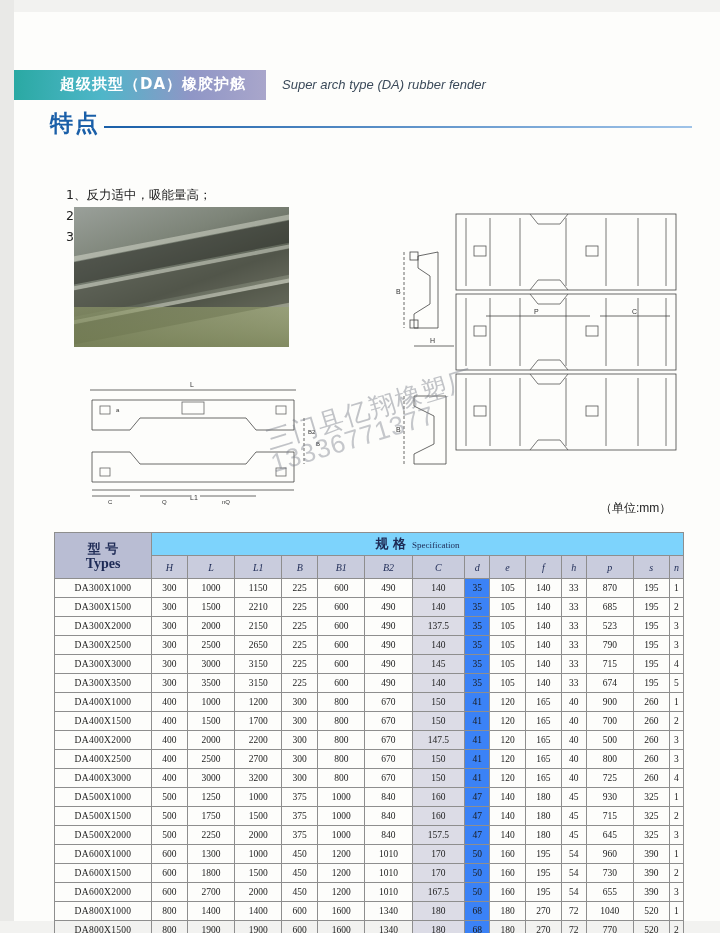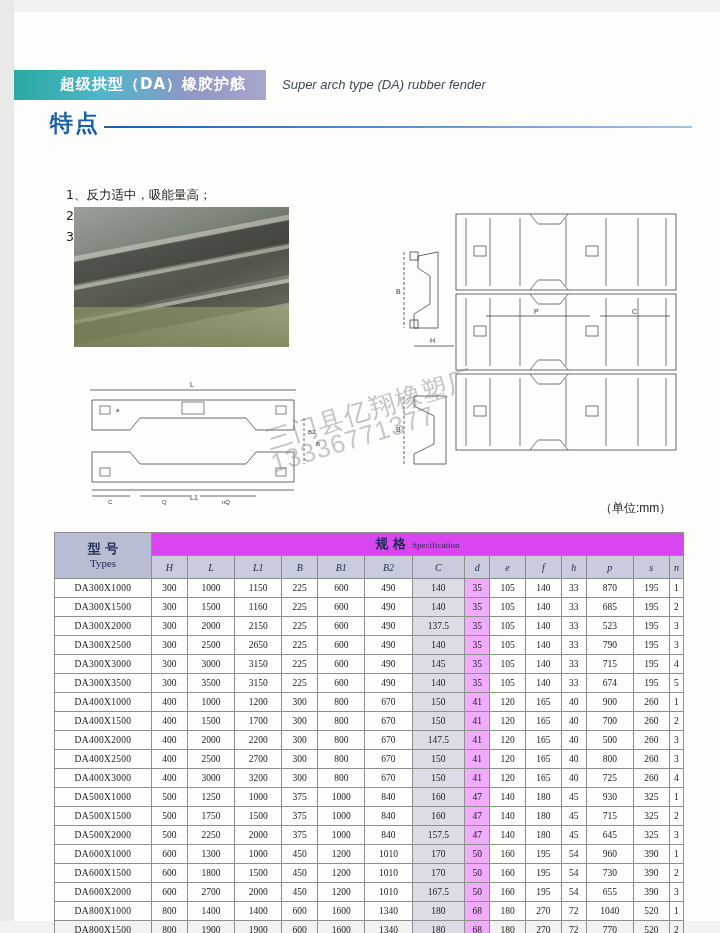--- a/index.html
+++ b/index.html
@@ -111,39 +111,39 @@
   }
   table.spec th,table.spec td{
     border:1px solid #8e8e8e;
     text-align:center;
     padding:0;
     height:18px;
     font-weight:normal;
     font-family:"Liberation Serif", serif;
   }
   table.spec thead th{
-    background:#d946ef;
+    background:#7dd3fc;
     color:#1d2a55;
     height:22px;
   }
   .th-type{
     width:96px;
     background:#b9bdd3 !important;
     font-size:13px;
     font-weight:bold !important;
     font-family:"DejaVu Sans","Liberation Sans",sans-serif !important;
     line-height:15px;
   }
-  .th-type small{display:block;font-size:11px;font-weight:normal;font-family:"Liberation Serif",serif;}
+  .th-type small{display:block;font-size:14px;font-weight:bold;font-family:"Liberation Serif",serif;}
   .th-spec{font-size:13px;font-weight:bold !important;font-family:"DejaVu Sans","Liberation Sans",sans-serif !important;}
   .th-spec small{font-size:9px;font-weight:normal;font-family:"Liberation Serif",serif;margin-left:6px;}
   .th-sub{background:#c9ccdd !important;font-style:italic;font-size:10px;}
   td.type{width:96px;letter-spacing:.3px;}
   td.hl-c{background:#dcdce6;}
-  td.hl-d{background:#f0abfc;}
+  td.hl-d{background:#3b82f6;}
 </style>
 </head>
 <body>
 
 <div class="page">
 
   <div class="edge-top"></div>
   <div class="edge-left"></div>
   <div class="edge-right"></div>
   <div class="edge-bottom"></div>
@@ -306,21 +306,21 @@
           <td>140</td>
           <td>33</td>
           <td>870</td>
           <td>195</td>
           <td>1</td>
         </tr>
         <tr>
           <td class="type">DA300X1500</td>
           <td>300</td>
           <td>1500</td>
-          <td>1160</td>
+          <td>2210</td>
           <td>225</td>
           <td>600</td>
           <td>490</td>
           <td class="hl-c">140</td>
           <td class="hl-d">35</td>
           <td>105</td>
           <td>140</td>
           <td>33</td>
           <td>685</td>
           <td>195</td>

